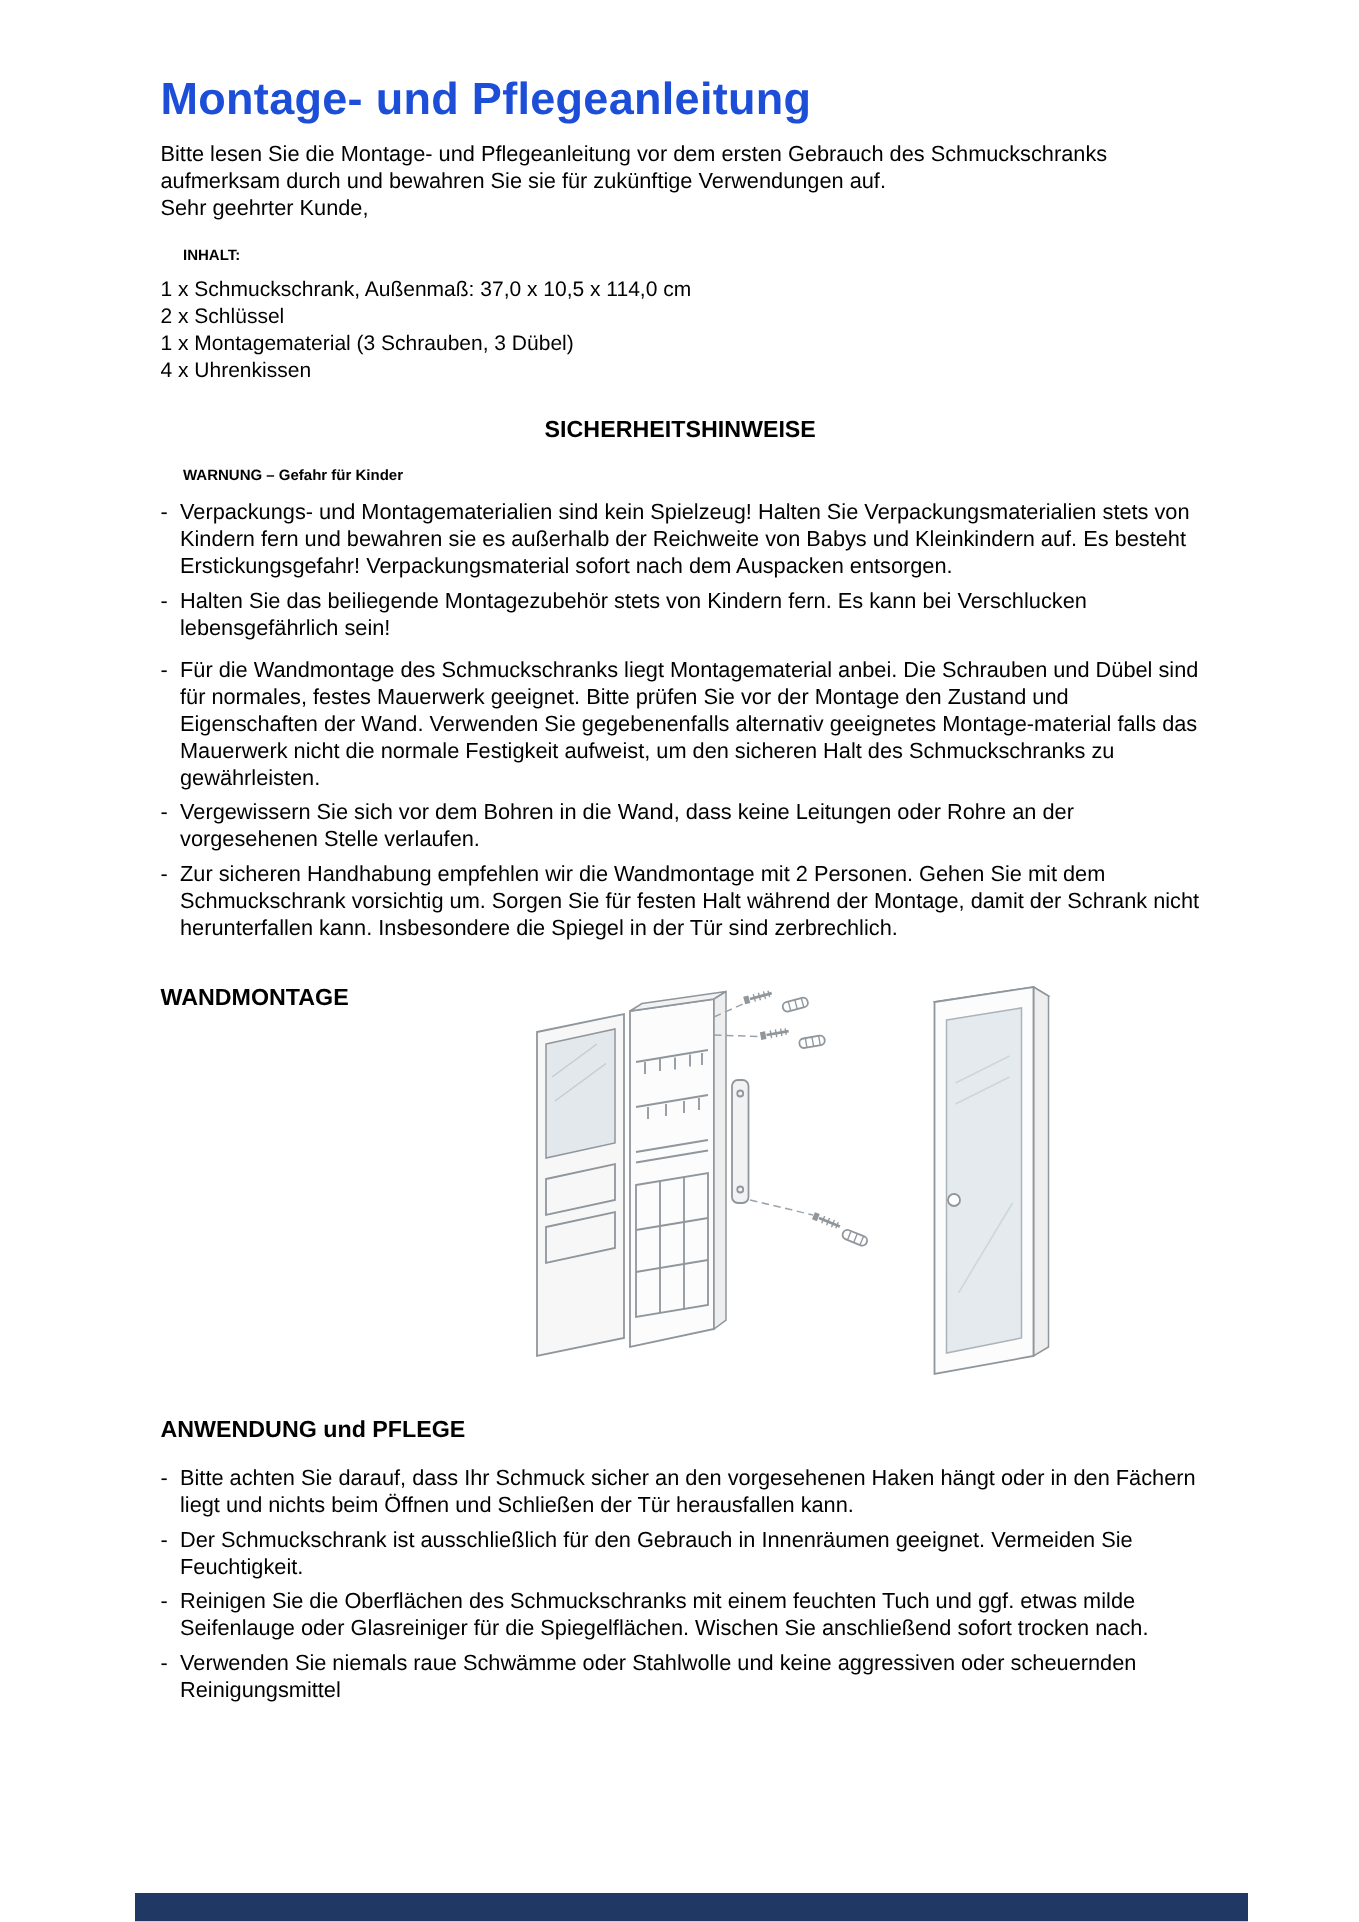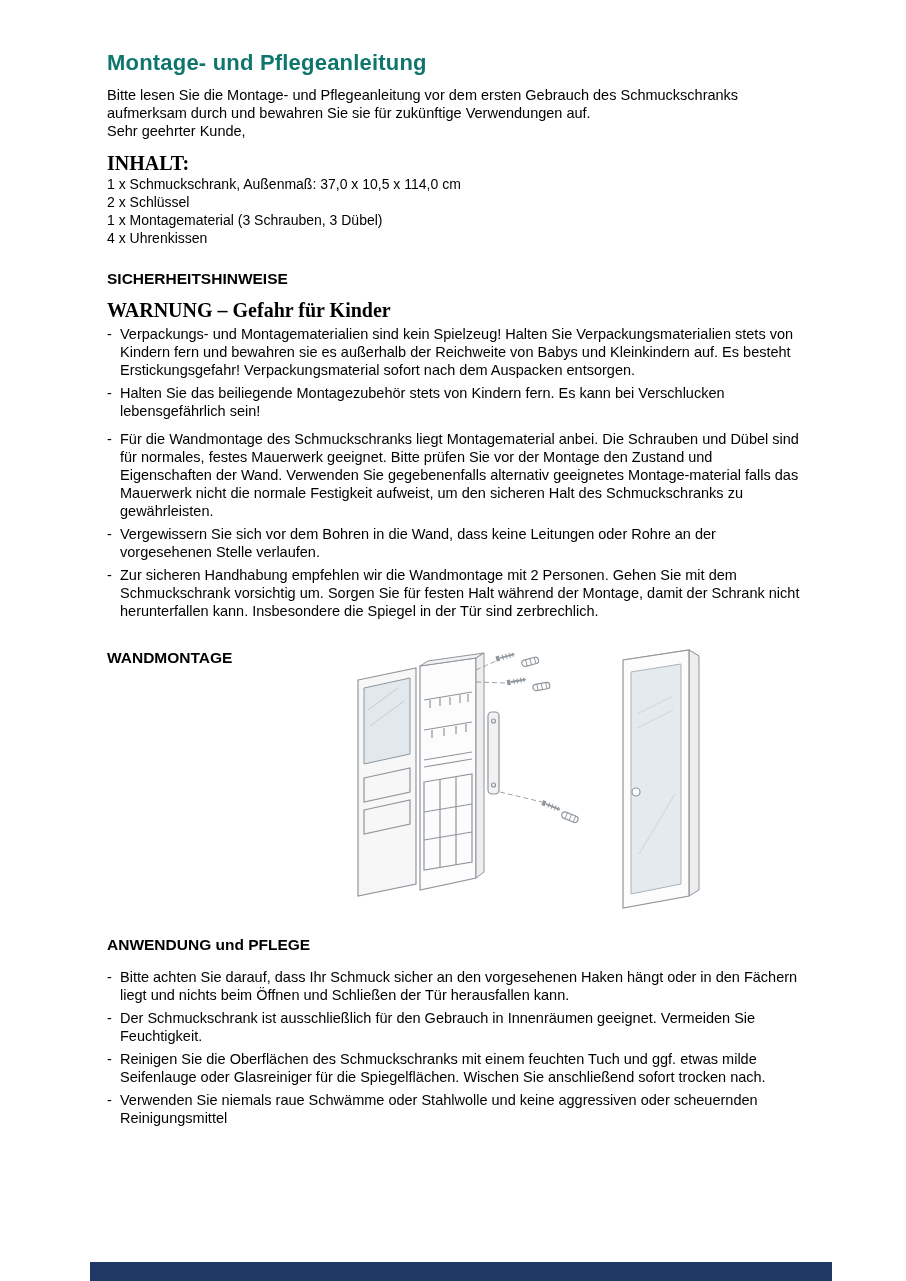--- a/index.html
+++ b/index.html
@@ -8,34 +8,34 @@
     width: 906px; height: 1281px;
     background: #ffffff;
     font-family: "Liberation Sans", sans-serif;
     color: #000;
     position: relative;
     overflow: hidden;
   }
   .page { padding: 50px 106px 0 107px; }
 
   .title {
-    font-size: 22px; font-weight: bold; color: #0f766e;
+    font-size: 30px; font-weight: bold; color: #1d4ed8;
     margin: 0 0 10px 0; letter-spacing: 0.2px;
   }
   .text { font-size: 14.5px; line-height: 18px; }
   .intro { margin-bottom: 14px; }
 
   .h2 { font-size: 15.5px; font-weight: bold; line-height: 19px; margin: 0; }
-  .h3 { font-size: 20px; font-weight: bold; line-height: 18px; margin: 0 0 6px 0; font-family: Liberation Serif, serif; }
+  .h3 { font-size: 10px; font-weight: bold; line-height: 18px; margin: 0 0 6px 15px; }
 
   .inhalt { margin-bottom: 22px; }
   .inhalt .h3 { margin-bottom: 3px; }
   .inhalt-item { font-size: 14px; line-height: 18px; }
 
-  .section-sich .h2 { margin-bottom: 13px; }
+  .section-sich .h2 { margin-bottom: 13px; text-align: center; }
   .subsection { margin-bottom: 10px; }
   .subsection.last { margin-bottom: 0; }
 
   .bullet { display: flex; margin-bottom: 5px; font-size: 14.5px; line-height: 18px; }
   .dash { flex: 0 0 13px; width: 13px; }
   .btxt { flex: 1; }
 
   .wandmontage {
     display: flex; align-items: flex-start; margin-top: 14px; gap: 26px;
   }

